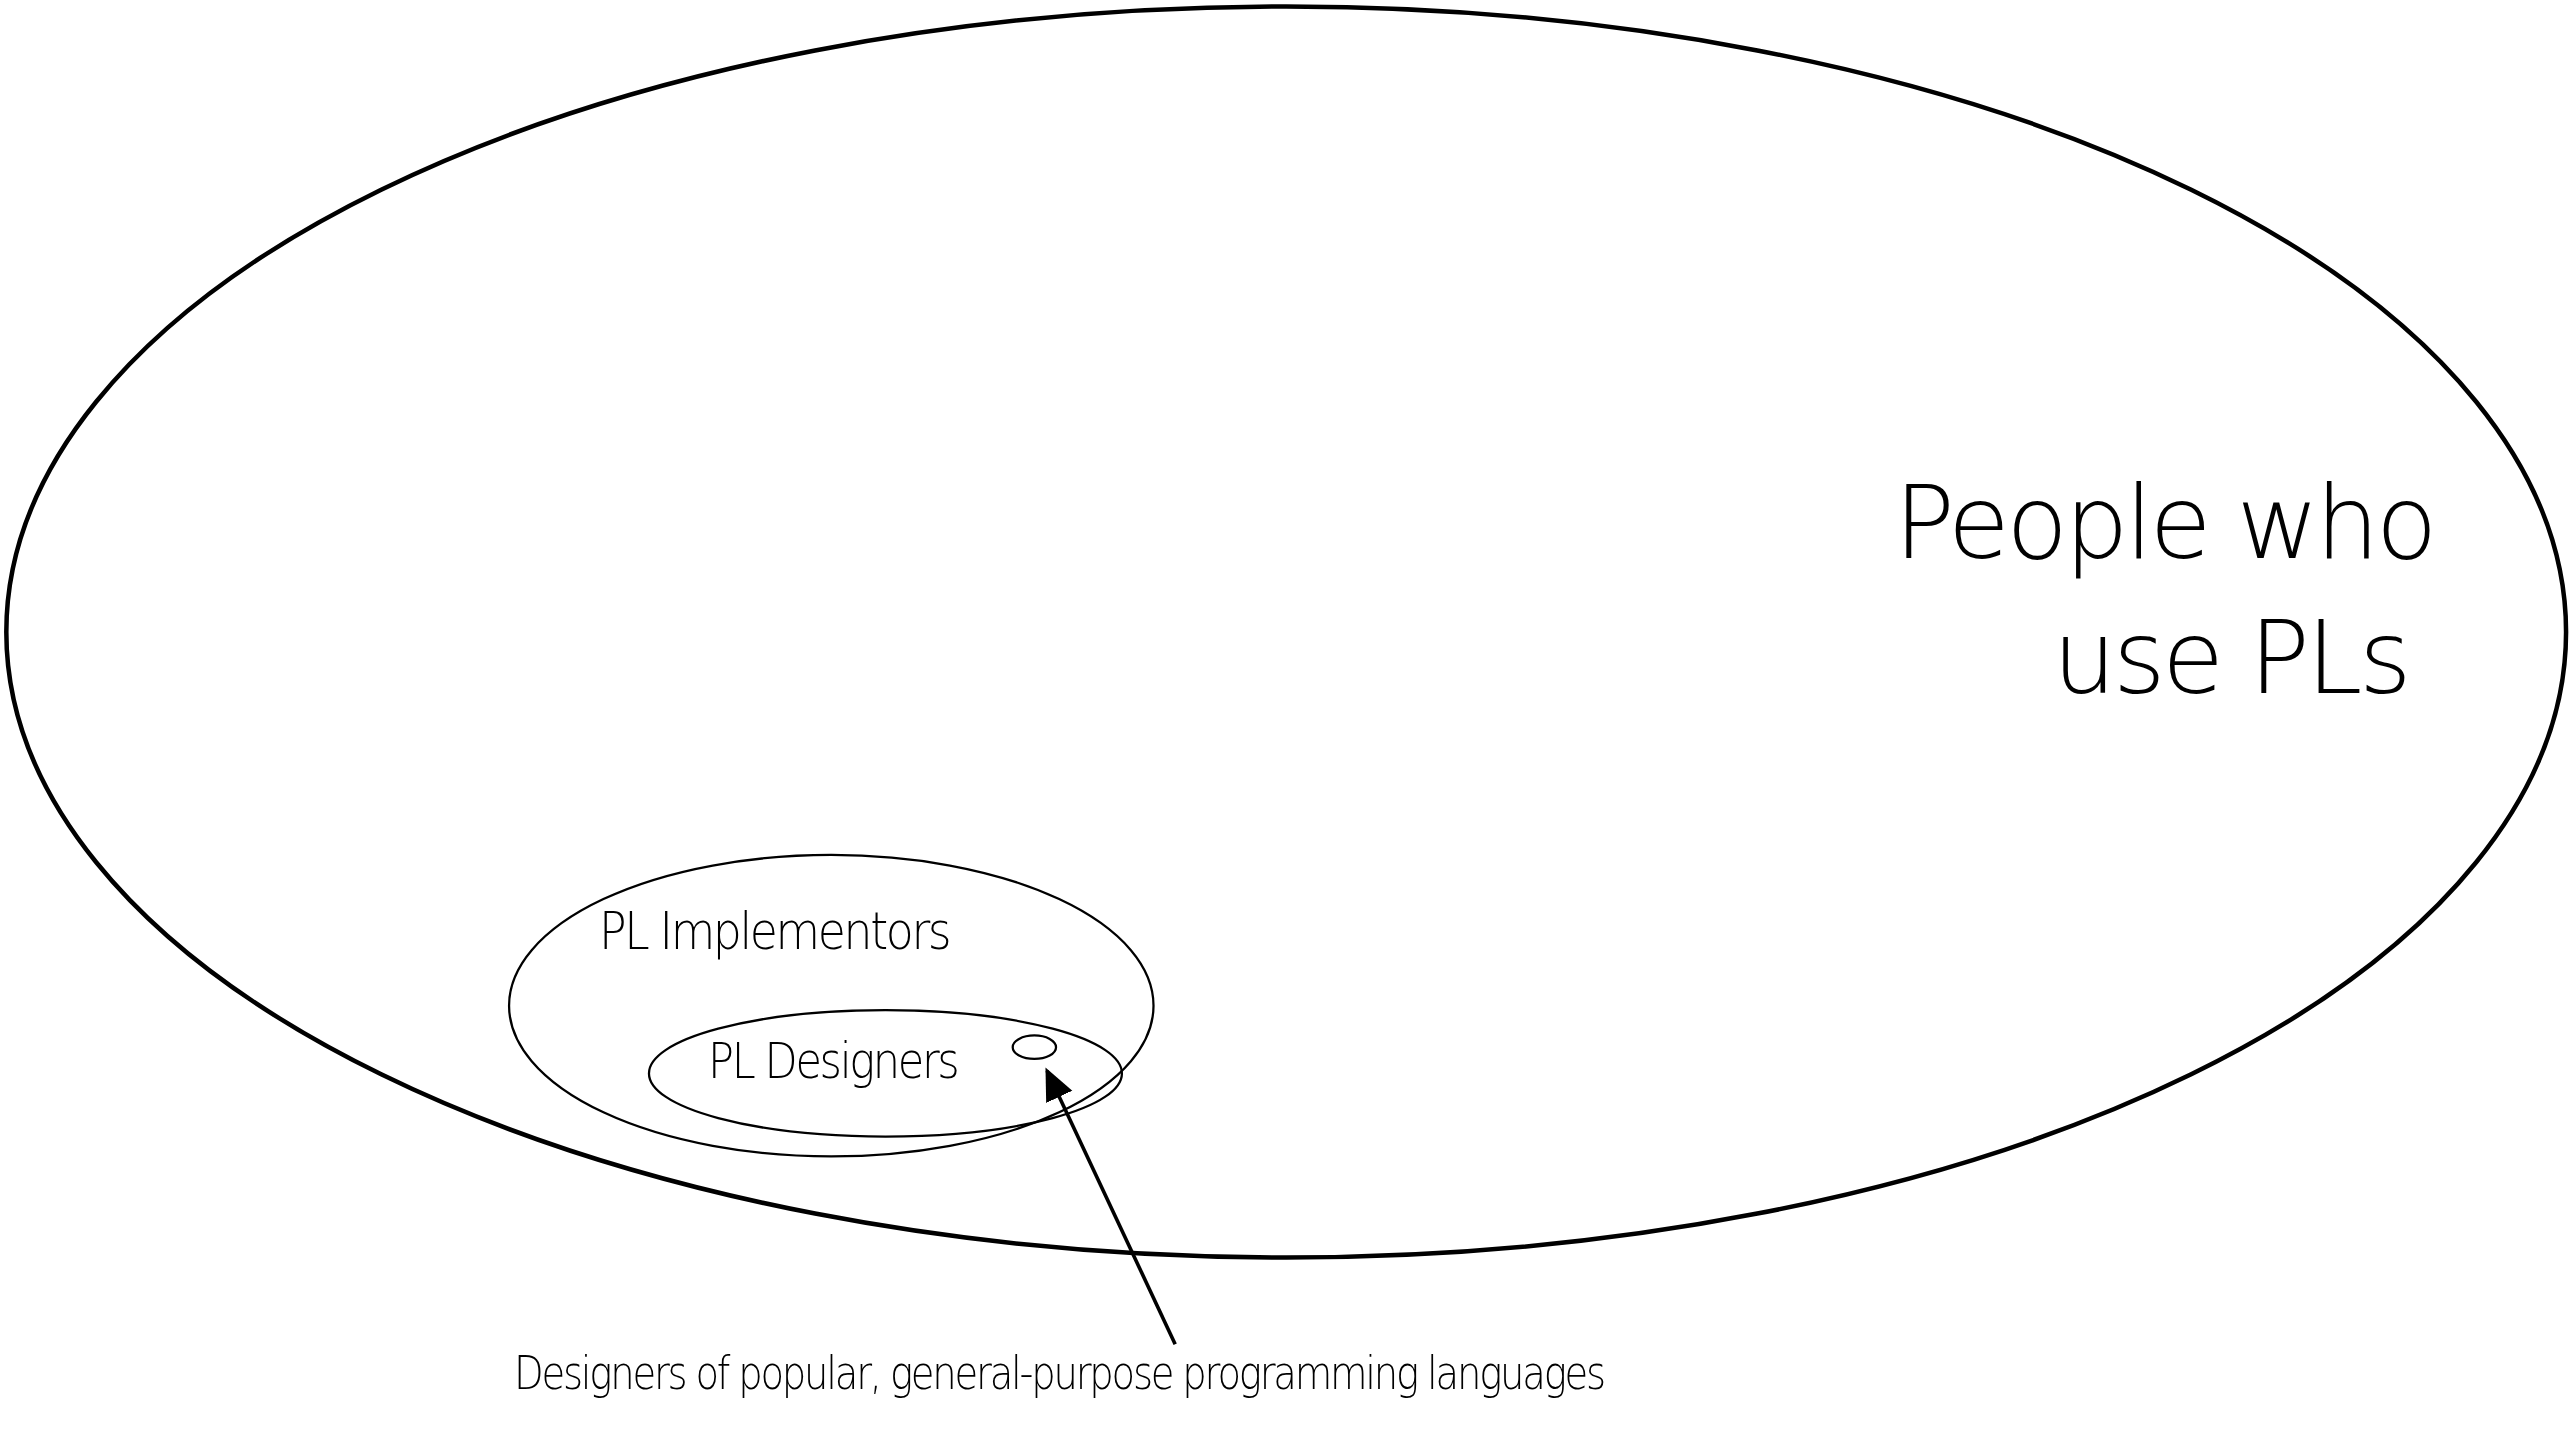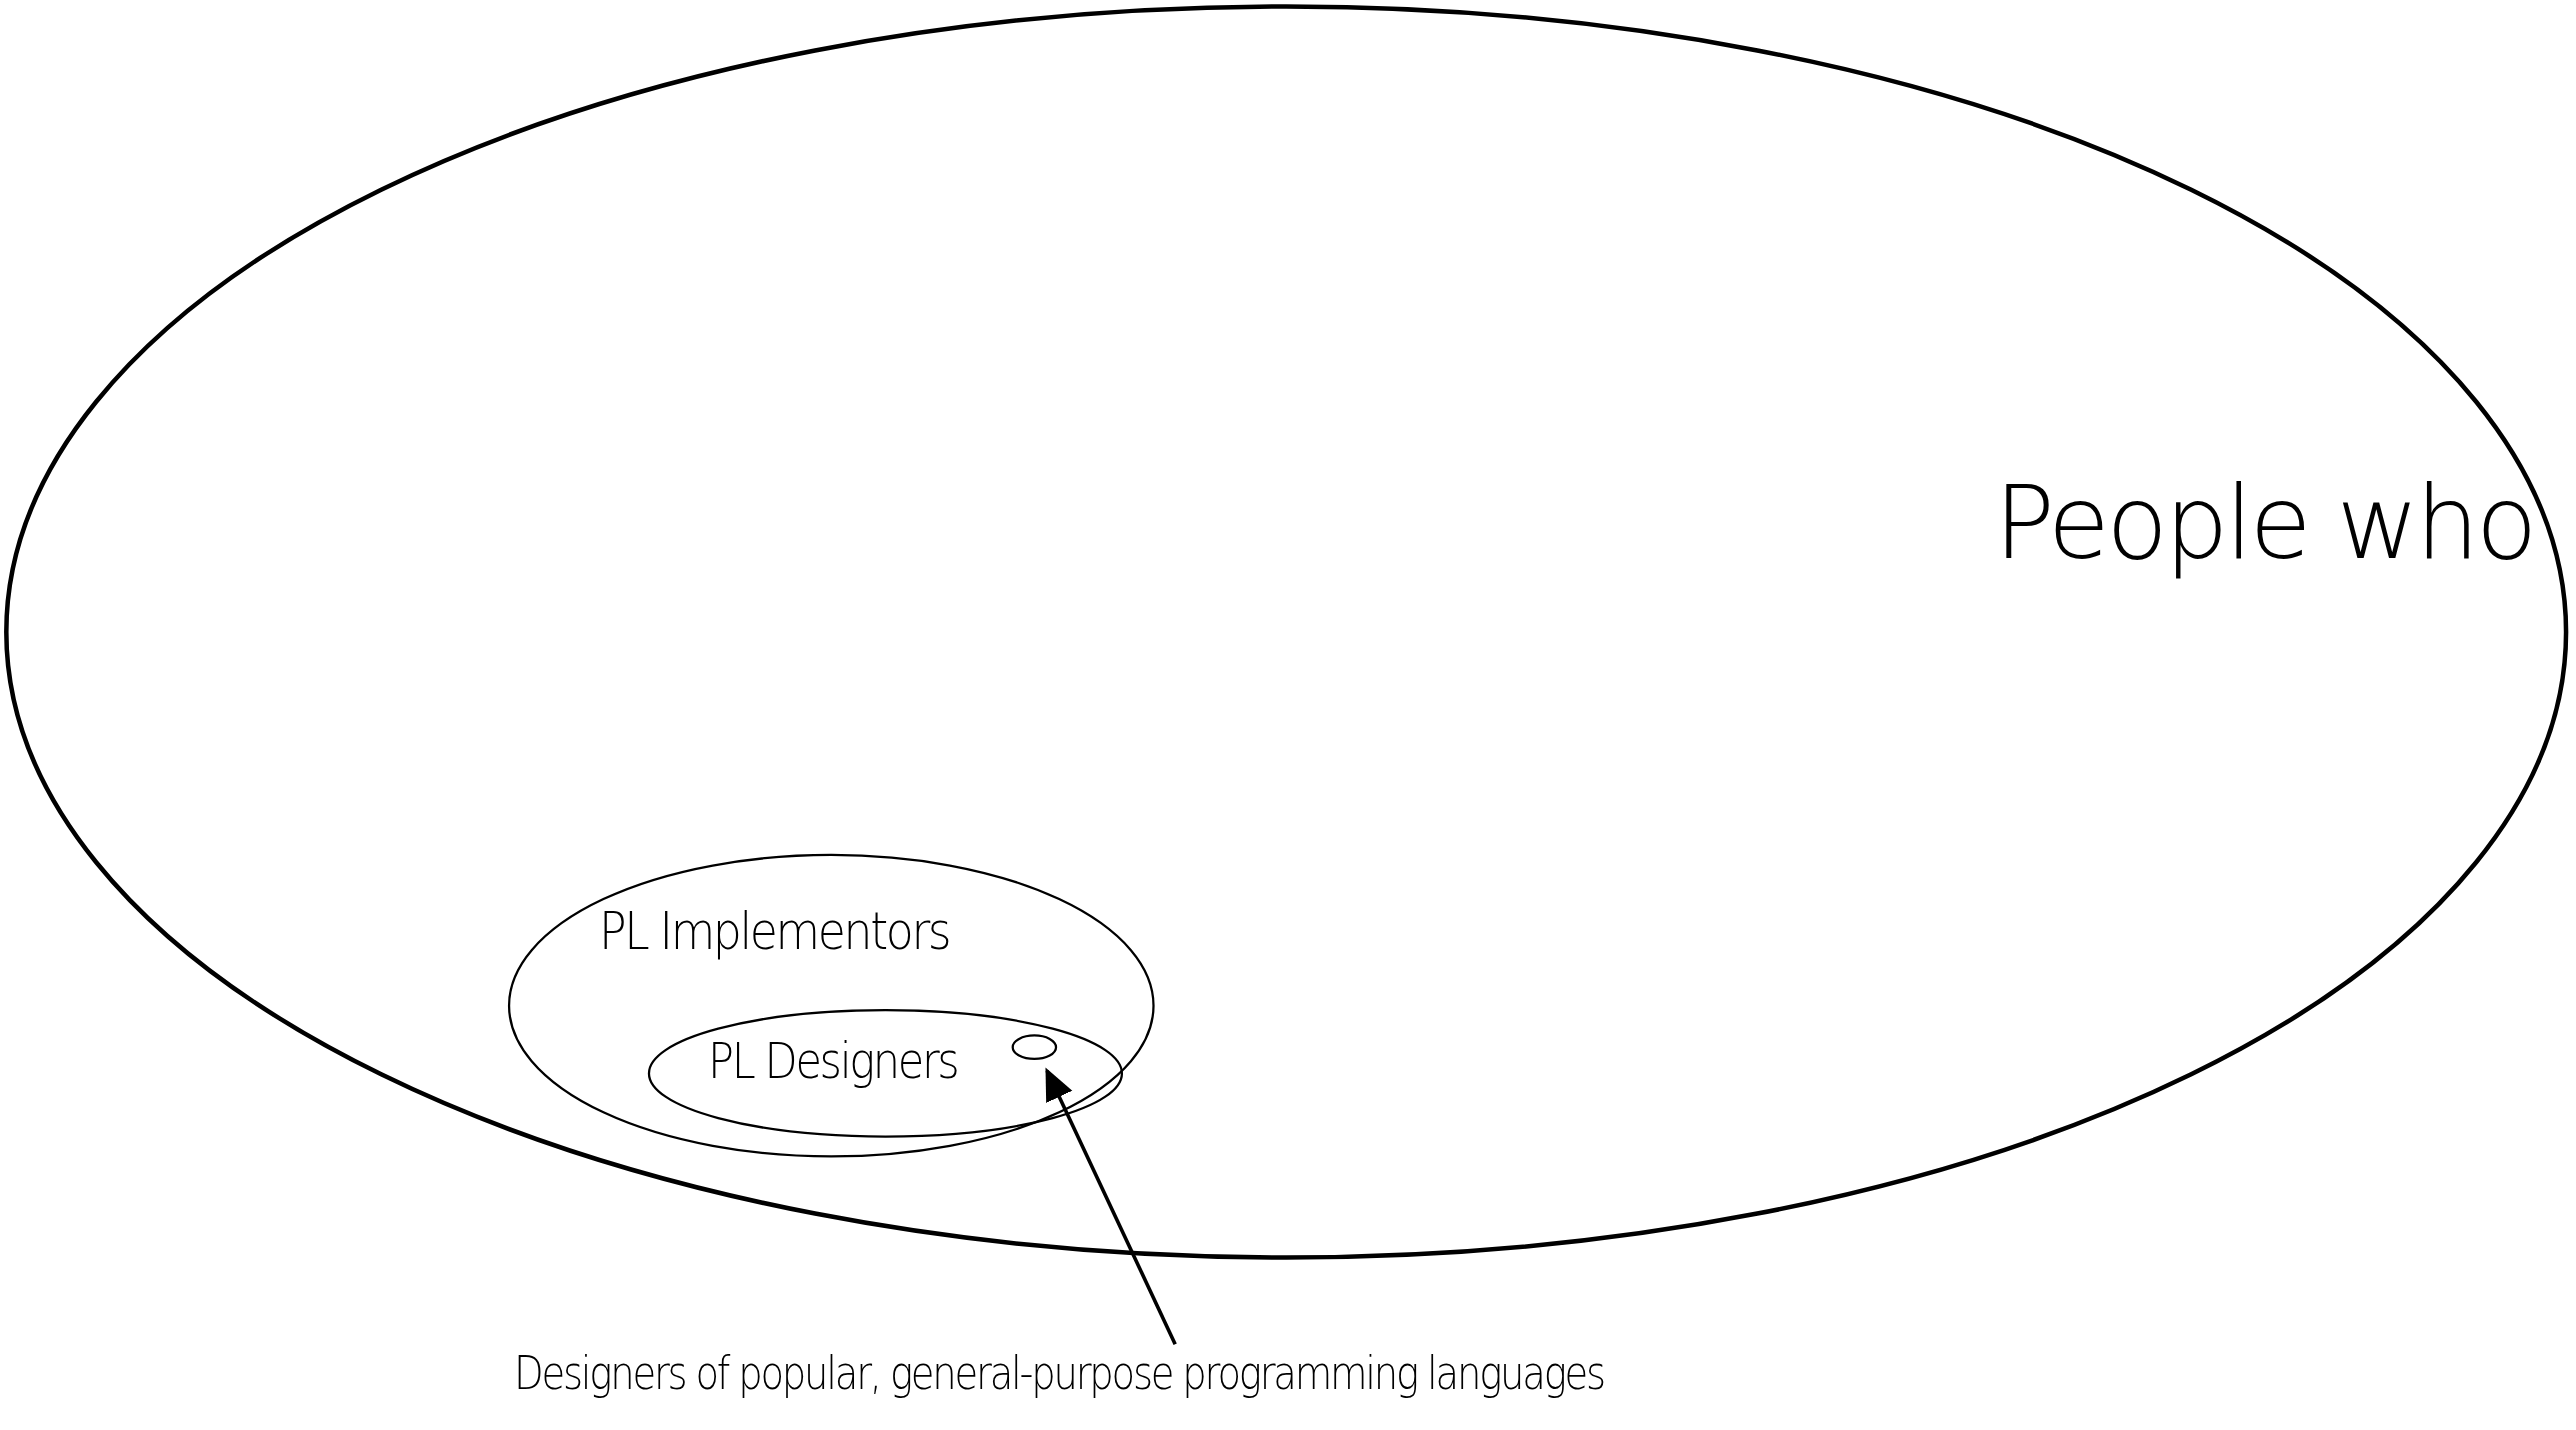--- a/index.html
+++ b/index.html
@@ -1,19 +1,19 @@
 <!DOCTYPE html>
 <html style="font-size:14.4px"><head>
 <meta charset="utf-8">
 <style>
   html, body { margin:0; padding:0; background:#ffffff; }
   body { width:2576px; height:1431px; position:relative; overflow:hidden; font-family:"DejaVu Sans", sans-serif; color:#000; }
   svg { position:absolute; left:0; top:0; }
   .lbl { position:absolute; white-space:nowrap; font-family:"DejaVu Sans", sans-serif; color:#000; font-weight:200; }
-  .big { left:1994px; top:456px; font-size:101px; line-height:135px; text-align:right; width:514px; letter-spacing:-3.6px; }
+  .big { left:1894px; top:456px; font-size:101px; line-height:135px; text-align:right; width:514px; letter-spacing:-3.6px; }
   .impl { left:599px; top:901px; font-size:52px; letter-spacing:-2.7px; transform:scaleX(0.88); transform-origin:left top; }
   .des { left:708px; top:1033px; font-size:49px; letter-spacing:-2.7px; transform:scaleX(0.88); transform-origin:left top; }
   .cap { left:514px; top:1345px; font-size:47px; letter-spacing:-2.7px; transform:scaleX(0.82); transform-origin:left top; }
 </style>
 </head>
 <body>
 
 <svg width="2576" height="1431" viewBox="0 0 2854 1585">
   <defs>
     <marker id="arrowhead" markerWidth="10" markerHeight="10" refX="8" refY="5" orient="auto" markerUnits="strokeWidth">
@@ -22,17 +22,18 @@
   </defs>
   <ellipse cx="1425" cy="700" rx="1418" ry="693" fill="none" stroke="#000" stroke-width="5"></ellipse>
   <ellipse cx="921" cy="1114" rx="357" ry="167" fill="none" stroke="#000" stroke-width="2.5"></ellipse>
   <ellipse cx="981" cy="1189" rx="262" ry="70" fill="none" stroke="#000" stroke-width="2.5"></ellipse>
   <ellipse cx="1146" cy="1160" rx="24" ry="13" fill="none" stroke="#000" stroke-width="2.5"></ellipse>
   <line x1="1302" y1="1489" x2="1160" y2="1186" stroke="#000" stroke-width="4" marker-end="url(#arrowhead)"></line>
 </svg>
 
 <div class="lbl big">
   <div>People who</div>
+  <div>use PLs</div>
 </div>
 <div class="lbl impl">PL Implementors</div>
 <div class="lbl des">PL Designers</div>
 <div class="lbl cap">Designers of popular, general-purpose programming languages</div>
 
 
 </body></html>

